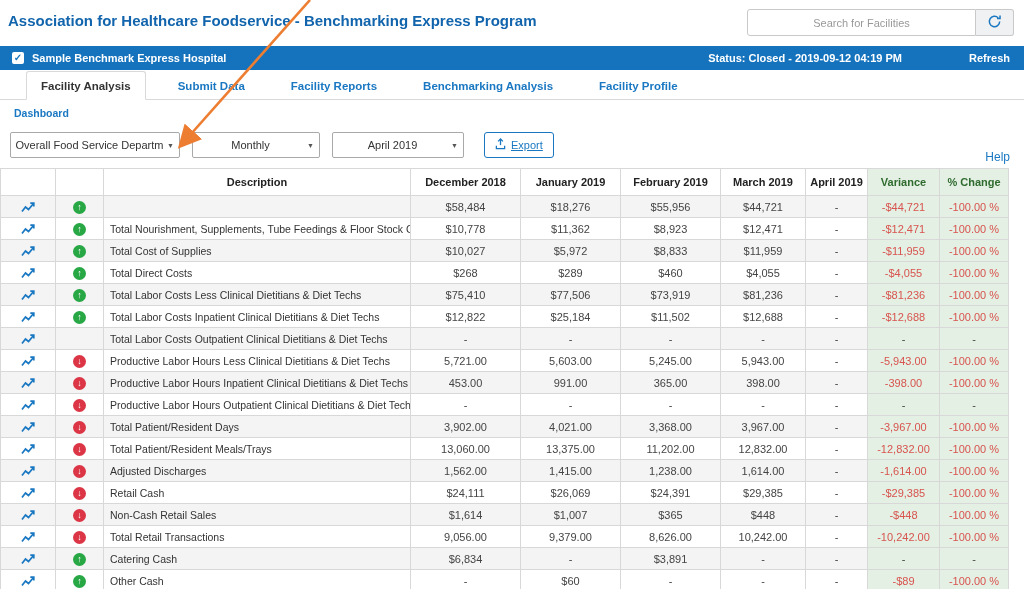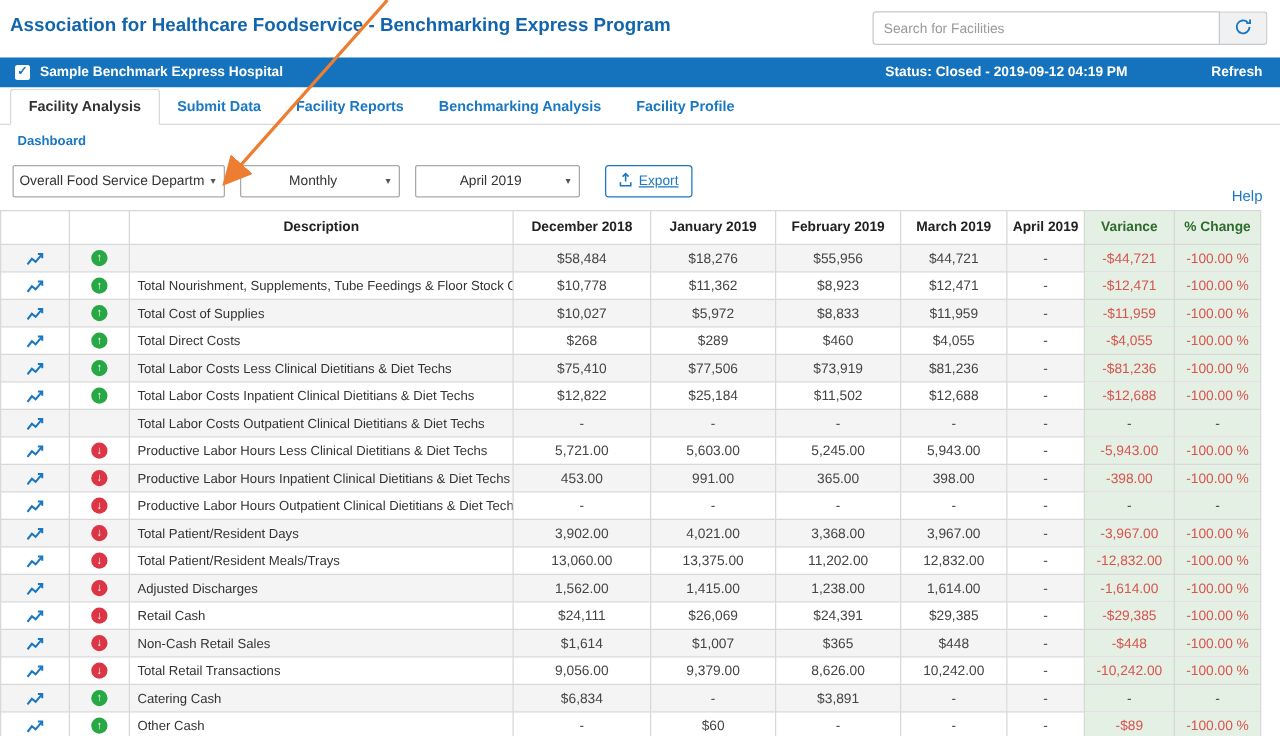--- a/index.html
+++ b/index.html
@@ -4,33 +4,33 @@
 <style>
   * { margin:0; padding:0; box-sizing:border-box; }
   html,body { width:1024px; height:589px; overflow:hidden; background:#fff;
               font-family:"Liberation Sans", sans-serif; }
   .page { position:relative; width:1024px; height:589px; background:#fff; overflow:hidden; }
 
   
   .top-header { position:absolute; top:0; left:0; width:1024px; height:46px; background:#fff; }
   .app-title { position:absolute; left:8px; top:12px; font-size:15px; font-weight:bold; color:var(--title-blue,#1265ad); white-space:nowrap; }
   .search-group { position:absolute; top:9px; right:10px; display:flex; height:27px; }
-  .search-input { width:278px; height:27px; border:1px solid #c9c9c9; border-radius:3px 0 0 3px; padding:0 8px; font-size:11px; color:#333; outline:none; font-family:inherit; }
+  .search-input { width:229px; height:27px; border:1px solid #c9c9c9; border-radius:3px 0 0 3px; padding:0 8px; font-size:11px; color:#333; outline:none; font-family:inherit;text-align:center; }
   .search-input::placeholder { color:#999; }
   .refresh-btn { width:38px; height:27px; border:1px solid #c9c9c9; border-left:none; border-radius:0 3px 3px 0; background:#f0f1f2; display:flex; align-items:center; justify-content:center; cursor:pointer; }
 
   
   .hospital-bar { position:absolute; top:46px; left:0; width:1024px; height:24px; background:var(--header-bar,#1573bd); color:#fff; font-size:11px; font-weight:bold; display:flex; align-items:center; padding:0 12px; }
   .hb-checkbox { width:12px; height:12px; background:#fff; border-radius:2px; color:var(--header-bar,#1573bd); font-size:10px; line-height:12px; text-align:center; margin-right:8px; cursor:pointer; }
   .hb-status { position:absolute; right:122px; white-space:nowrap; }
   .hb-refresh { position:absolute; right:14px; cursor:pointer; }
 
   
   .tab-bar { position:absolute; top:70px; left:0; width:1024px; height:30px; border-bottom:1px solid #d9d9d9; display:flex; align-items:flex-end; padding-left:8px; background:#fff; }
-  .tab { height:29px; display:flex; align-items:center; padding:0 14px; font-size:11.5px; font-weight:bold; color:var(--link-blue,#1a78c2); cursor:pointer; margin-bottom:-1px; white-space:nowrap; }
+  .tab { height:29px; display:flex; align-items:center; padding:0 14px; font-size:11.5px; font-weight:bold; color:var(--link-blue,#1a78c2); cursor:pointer; margin-bottom:-1px; white-space:nowrap;margin-left:18px; }
   .tab.active { background:#fff; border:1px solid #d9d9d9; border-bottom:1px solid #fff; color:#333; border-radius:3px 3px 0 0; }
 
   .breadcrumb { position:absolute; top:107px; left:14px; font-size:10.5px; font-weight:bold; color:var(--link-blue,#1a78c2); cursor:pointer; }
 
   
   .controls { position:absolute; top:132px; left:10px; display:flex; gap:12px; align-items:center; }
   .select { position:relative; height:26px; border:1px solid #a9a9a9; border-radius:2px; background:#fff; font-size:11px; color:#333; display:flex; align-items:center; padding:0 18px 0 7px; white-space:nowrap; overflow:hidden; cursor:pointer;justify-content:center; }
   .select .caret { position:absolute; right:5px; top:9px; font-size:7px; color:#555; }
   .sel-dept { width:170px; }
   .sel-freq { width:128px; }

